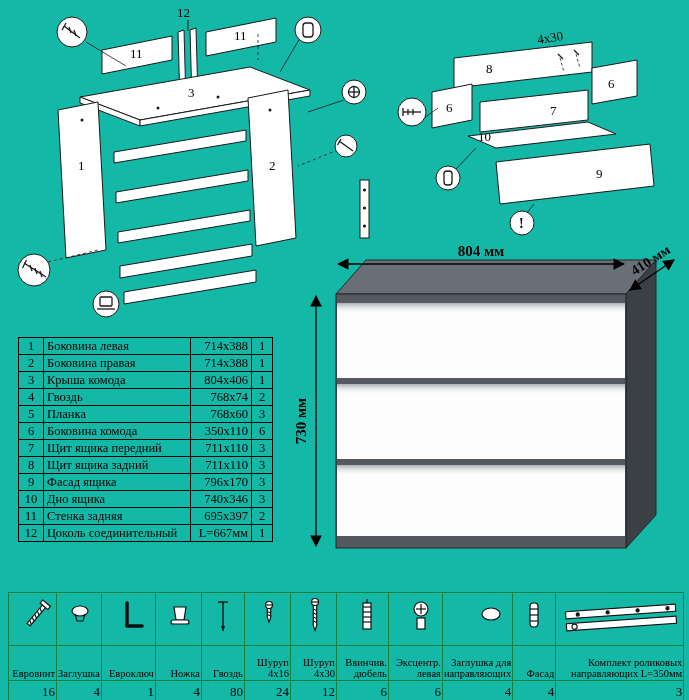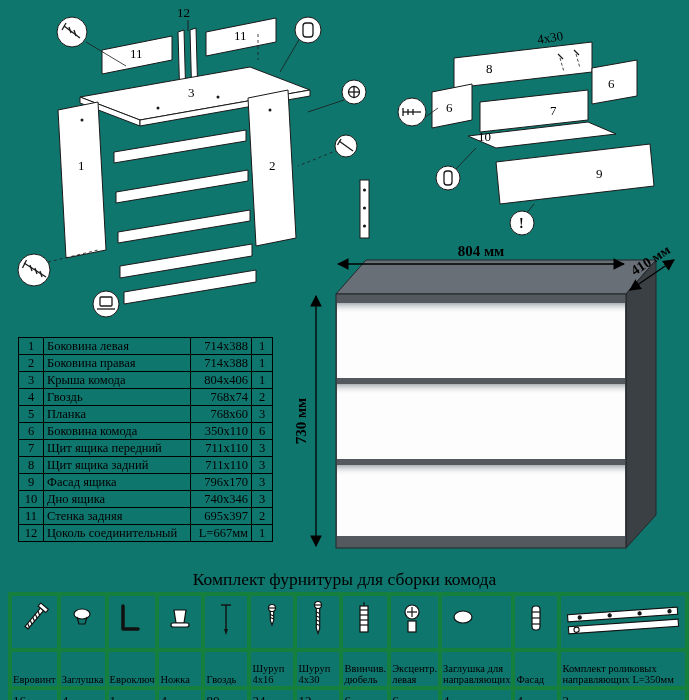--- a/index.html
+++ b/index.html
@@ -1,29 +1,29 @@
 <!DOCTYPE html>
 <html><head>
 <meta charset="utf-8">
 <style>
   html,body{margin:0;padding:0;}
   body{width:689px;height:700px;background:#fff;font-family:"Liberation Serif",serif;color:#000;}
-  #page{position:relative;width:689px;height:700px;background:#0f766e;overflow:hidden;}
+  #page{position:relative;width:689px;height:700px;background:#14b8a6;overflow:hidden;}
   .abs{position:absolute;}
   svg text{font-family:"Liberation Serif",serif;fill:#000;}
   .dlabel{font-size:13px;}
   .parts-table{position:absolute;left:18px;top:337px;border-collapse:collapse;}
   .parts-table td{border:1px solid #000;font-size:12.5px;line-height:14px;padding:1px 3px;height:14px;white-space:nowrap;}
   .parts-table .num{width:20px;text-align:center;padding:1px 2px;}
   .parts-table .name{width:140px;margin-left:24px;}
   .parts-table .size{width:54px;text-align:right;}
   .parts-table .qty{width:14px;text-align:center;}
   .hw-title{position:absolute;left:0;top:569px;width:689px;text-align:center;font-size:17.5px;}
   .hw-table{position:absolute;left:8px;top:592px;border-collapse:collapse;table-layout:fixed;}
-  .hw-table td{border:4px solid #15803d;text-align:left;padding:1px;overflow:hidden;}
+  .hw-table td{border:1px solid #15803d;text-align:right;padding:1px;overflow:hidden;}
   .hw-icon-cell{height:50px;vertical-align:middle;}
   .hw-name-cell{height:32px;font-size:10.5px;line-height:11px;vertical-align:bottom;padding-bottom:3px;}
   .hw-qty-cell{height:19px;font-size:13px;vertical-align:middle;}
 </style>
 </head>
 <body>
 
 <div id="page">
 
   <svg class="abs" style="left:8px;top:0;" width="372" height="334" viewBox="0 0 372 334">
@@ -259,21 +259,20 @@
       <line x1="360" y1="50" x2="404" y2="20" marker-start="url(#arrow)" marker-end="url(#arrow)"></line>
       <line x1="46" y1="56" x2="46" y2="306" marker-start="url(#arrow)" marker-end="url(#arrow)"></line>
     </g>
     <g style="font-weight:bold">
       <text x="211" y="16" text-anchor="middle" font-size="15">804 мм</text>
       <text transform="translate(383,24) rotate(-33)" text-anchor="middle" font-size="14">410 мм</text>
       <text transform="translate(36,181) rotate(-90)" text-anchor="middle" font-size="15">730 мм</text>
     </g>
   </svg>
 
-  <div class="hw-title">Комплект фурнитуры для сборки комода</div>
 
   <table class="hw-table">
     <colgroup>
       <col style="width:48px">
         <col style="width:44px">
         <col style="width:54px">
         <col style="width:46px">
       <col style="width:40px">
         <col style="width:46px">
         <col style="width:46px">

